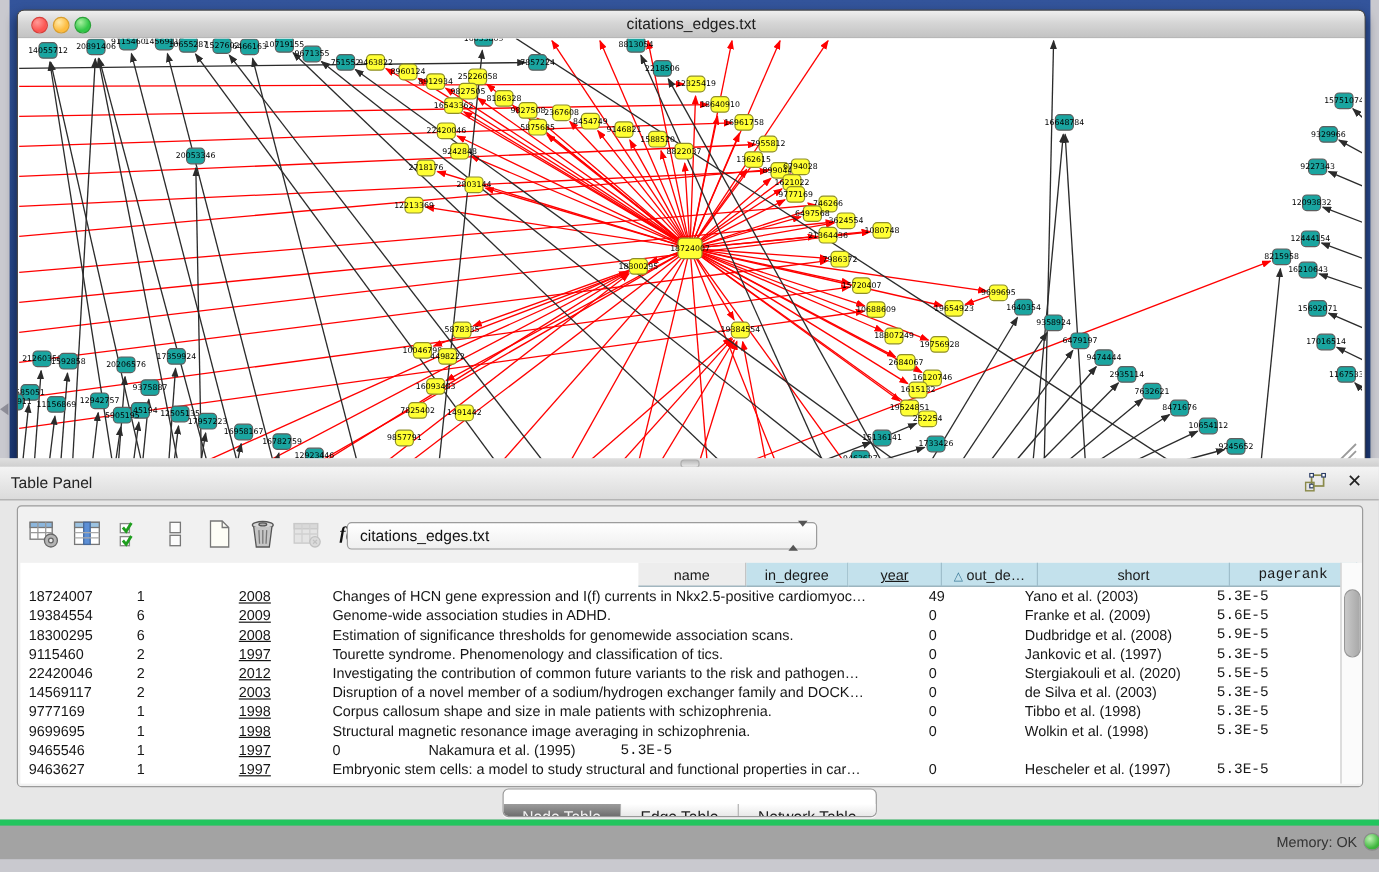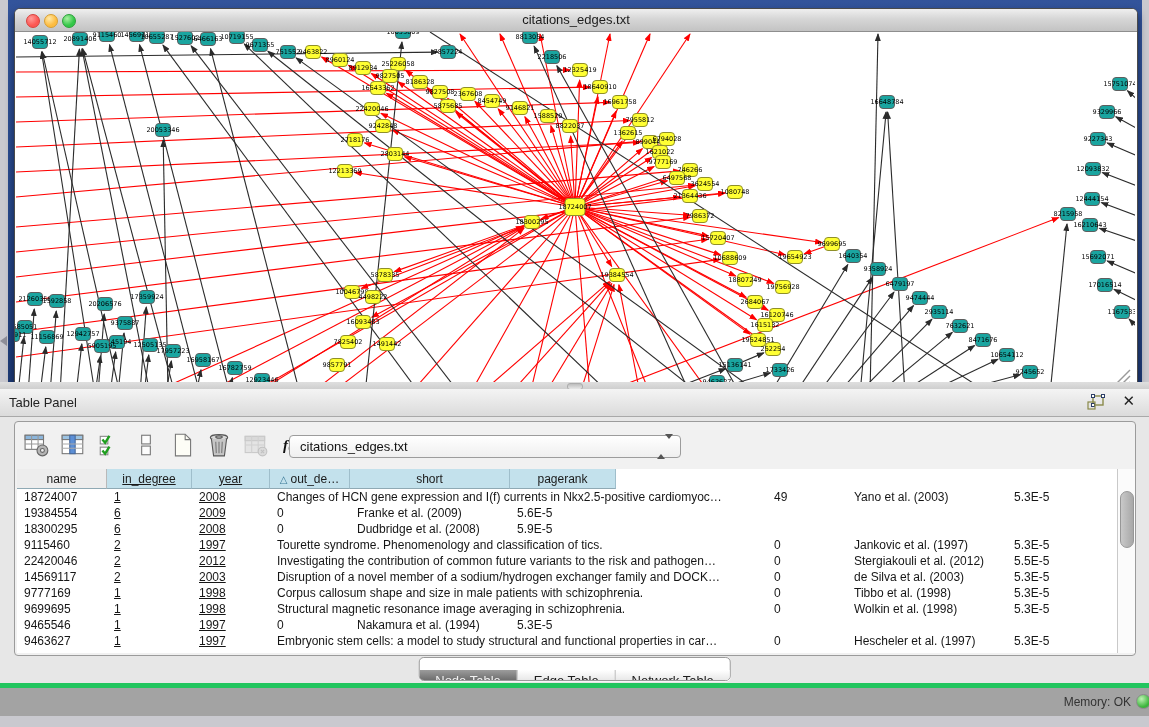--- a/index.html
+++ b/index.html
@@ -39,29 +39,29 @@
     font-size:15px;color:#111;line-height:26px;width:30px;text-align:center;}
   .combo{position:absolute;left:268px;top:9px;width:390px;height:21px;border:1px solid #9C9C9C;border-radius:4px;
     background:linear-gradient(180deg,#FFFFFF,#EFEFEF);font-size:13px;color:#111;cursor:pointer;}
   .combo-text{position:absolute;left:10px;top:3px;}
   .combo-arrows{position:absolute;right:7px;top:3px;}
   .combo-arrows .up{width:0;height:0;border-left:4px solid transparent;border-right:4px solid transparent;
     border-bottom:5px solid #555;margin-bottom:3px;}
   .combo-arrows .dn{width:0;height:0;border-left:4px solid transparent;border-right:4px solid transparent;
     border-top:5px solid #555;}
   .tablewrap{position:absolute;left:2px;top:47px;width:1114px;height:184px;background:#fff;}
-  .thead{display:flex;height:20px;}
+  .thead{display:flex;height:20px;justify-content:flex-end;}
   .th{box-sizing:border-box;height:20px;line-height:20px;text-align:center;font-size:12px;color:#1a1a1a;
     background:#C3E1EC;border-right:1px solid #9FBECB;border-bottom:1px solid #8FA9B4;overflow:hidden;white-space:nowrap;cursor:pointer;}
   .th.first{background:#EDEDED;border-right:1px solid #B9B9B9;}
   .sortglyph{color:#3E7C9A;font-size:10px;margin-right:3px;}
   .trow{display:flex;height:16px;}
   .td{box-sizing:border-box;padding-left:7px;height:16px;line-height:16px;font-size:12px;color:#161616;
     overflow:hidden;white-space:nowrap;}
-  .c0{width:90px;}.c1{width:85px;text-decoration:underline;}.c2{width:78px;text-decoration:underline;}.c3{width:497px;}.c4{width:80px;}.c5{width:160px;}.c6{width:106px;}
+  .c0{width:90px;}.c1{width:85px;}.c2{width:78px;text-decoration:underline;}.c3{width:497px;}.c4{width:80px;}.c5{width:160px;}.c6{width:106px;font-family:Liberation Mono, monospace;}
   .vscroll{position:absolute;right:0px;top:47px;width:17px;height:184px;background:#FBFBFB;border-left:1px solid #C9C9C9;}
   .vthumb{position:absolute;left:2px;top:22px;width:12px;height:55px;border-radius:7px;
     background:linear-gradient(90deg,#C9C9C9,#A8A8A8);border:1px solid #979797;cursor:pointer;}
   .tabbar{position:absolute;left:50%;top:275px;transform:translateX(-50%);height:22px;display:flex;
     border:1px solid #9A9A9A;border-radius:5px;overflow:hidden;background:#fff;
     box-shadow:0 1px 0 rgba(255,255,255,.7);}
   .tabseg{padding:0 16px;line-height:21px;font-size:13px;color:#1c1c1c;cursor:pointer;
     background:linear-gradient(180deg,#FFFFFF,#E8E8E8);border-right:1px solid #ABABAB;margin-top:12px;}
   .tabseg:last-child{border-right:none;}
   .tabseg.sel{background:linear-gradient(180deg,#9C9C9C,#6F6F6F);color:#F2F2F2;}
@@ -557,48 +557,50 @@
             <div class="td c2">2008</div>
             <div class="td c3">Changes of HCN gene expression and I(f) currents in Nkx2.5-positive cardiomyoc…</div>
             <div class="td c4">49</div>
             <div class="td c5">Yano et al. (2003)</div>
             <div class="td c6">5.3E-5</div>
           </div>
           <div class="trow">
             <div class="td c0">19384554</div>
             <div class="td c1">6</div>
             <div class="td c2">2009</div>
+            <div class="td c3">Genome-wide association studies in ADHD.</div>
             <div class="td c4">0</div>
             <div class="td c5">Franke et al. (2009)</div>
             <div class="td c6">5.6E-5</div>
           </div>
           <div class="trow">
             <div class="td c0">18300295</div>
             <div class="td c1">6</div>
             <div class="td c2">2008</div>
+            <div class="td c3">Estimation of significance thresholds for genomewide association scans.</div>
             <div class="td c4">0</div>
             <div class="td c5">Dudbridge et al. (2008)</div>
             <div class="td c6">5.9E-5</div>
           </div>
           <div class="trow">
             <div class="td c0">9115460</div>
             <div class="td c1">2</div>
             <div class="td c2">1997</div>
             <div class="td c3">Tourette syndrome. Phenomenology and classification of tics.</div>
             <div class="td c4">0</div>
             <div class="td c5">Jankovic et al. (1997)</div>
             <div class="td c6">5.3E-5</div>
           </div>
           <div class="trow">
             <div class="td c0">22420046</div>
             <div class="td c1">2</div>
             <div class="td c2">2012</div>
             <div class="td c3">Investigating the contribution of common future variants to the risk and pathogen…</div>
             <div class="td c4">0</div>
-            <div class="td c5">Stergiakouli et al. (2012)</div>
+            <div class="td c5">Stergiakouli et al. (2020)</div>
             <div class="td c6">5.5E-5</div>
           </div>
           <div class="trow">
             <div class="td c0">14569117</div>
             <div class="td c1">2</div>
             <div class="td c2">2003</div>
             <div class="td c3">Disruption of a novel member of a sodium/hydrogen exchanger family and DOCK…</div>
             <div class="td c4">0</div>
             <div class="td c5">de Silva et al. (2003)</div>
             <div class="td c6">5.3E-5</div>
@@ -619,21 +621,21 @@
             <div class="td c3">Structural magnetic resonance image averaging in schizophrenia.</div>
             <div class="td c4">0</div>
             <div class="td c5">Wolkin et al. (1998)</div>
             <div class="td c6">5.3E-5</div>
           </div>
           <div class="trow">
             <div class="td c0">9465546</div>
             <div class="td c1">1</div>
             <div class="td c2">1997</div>
             <div class="td c4">0</div>
-            <div class="td c5">Nakamura et al. (1994)</div>
+            <div class="td c5">Nakamura et al. (1995)</div>
             <div class="td c6">5.3E-5</div>
           </div>
           <div class="trow">
             <div class="td c0">9463627</div>
             <div class="td c1">1</div>
             <div class="td c2">1997</div>
             <div class="td c3">Embryonic stem cells: a model to study structural and functional properties in car…</div>
             <div class="td c4">0</div>
             <div class="td c5">Hescheler et al. (1997)</div>
             <div class="td c6">5.3E-5</div>

